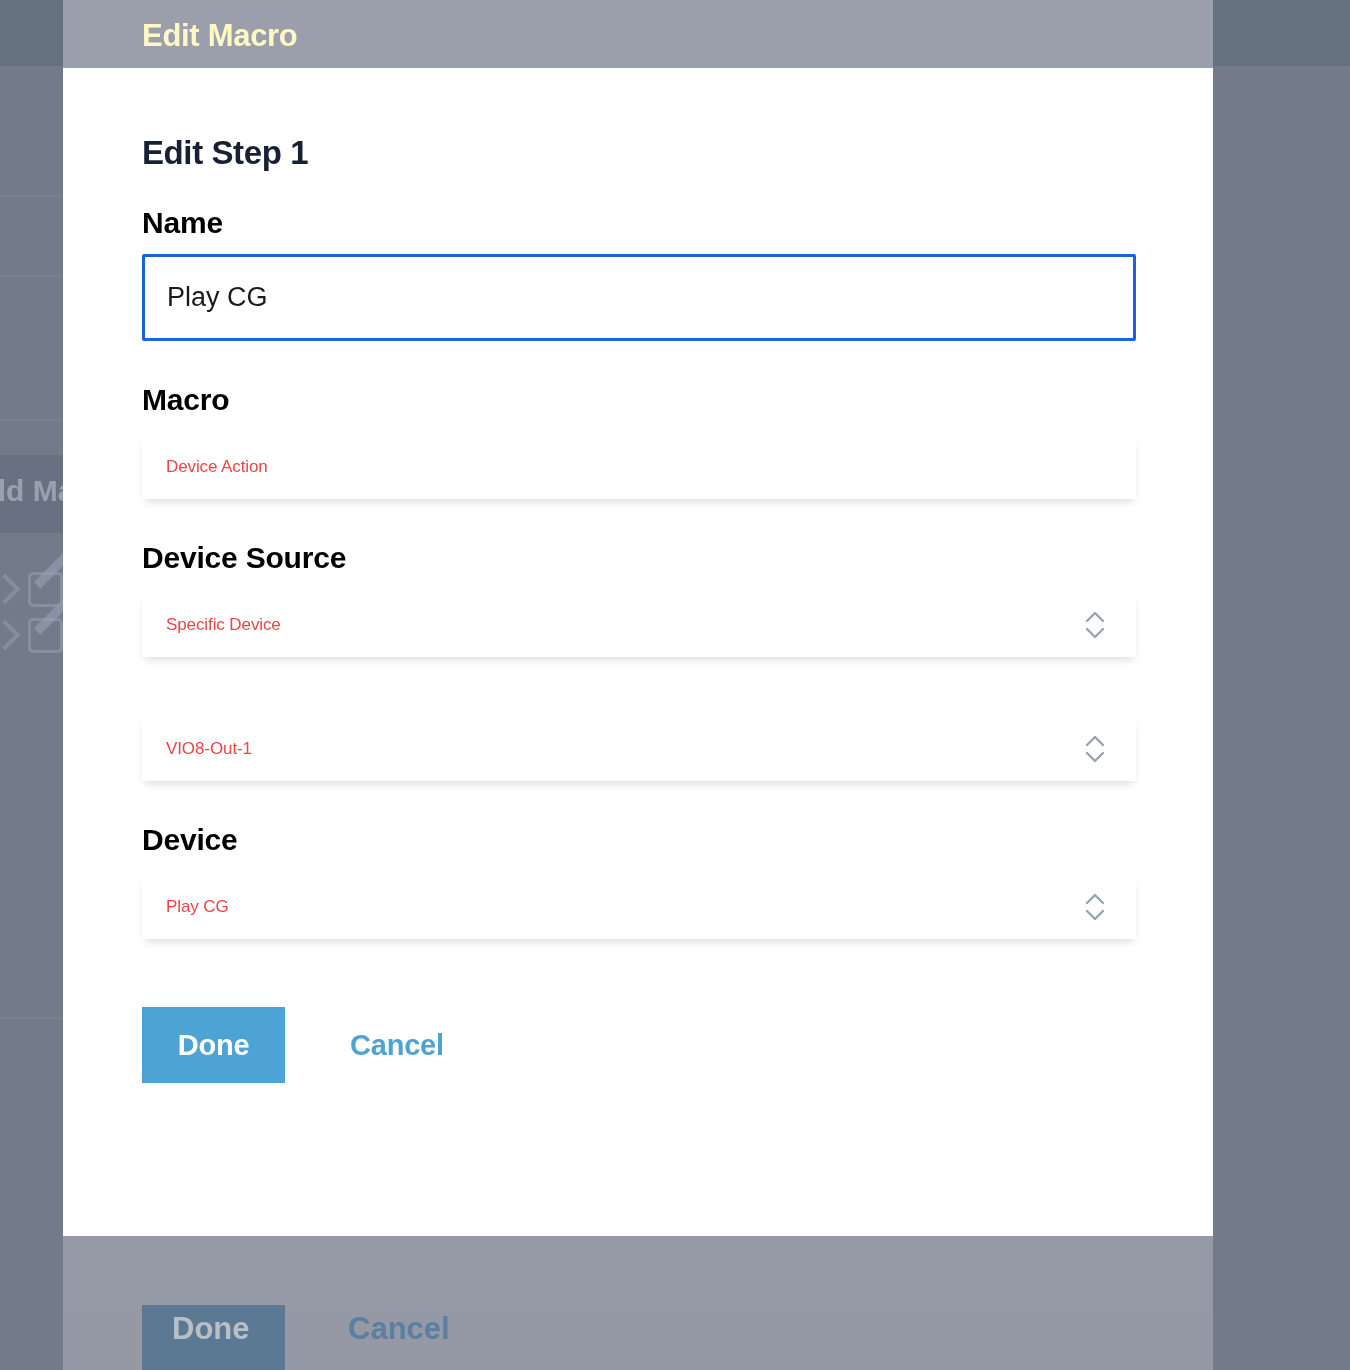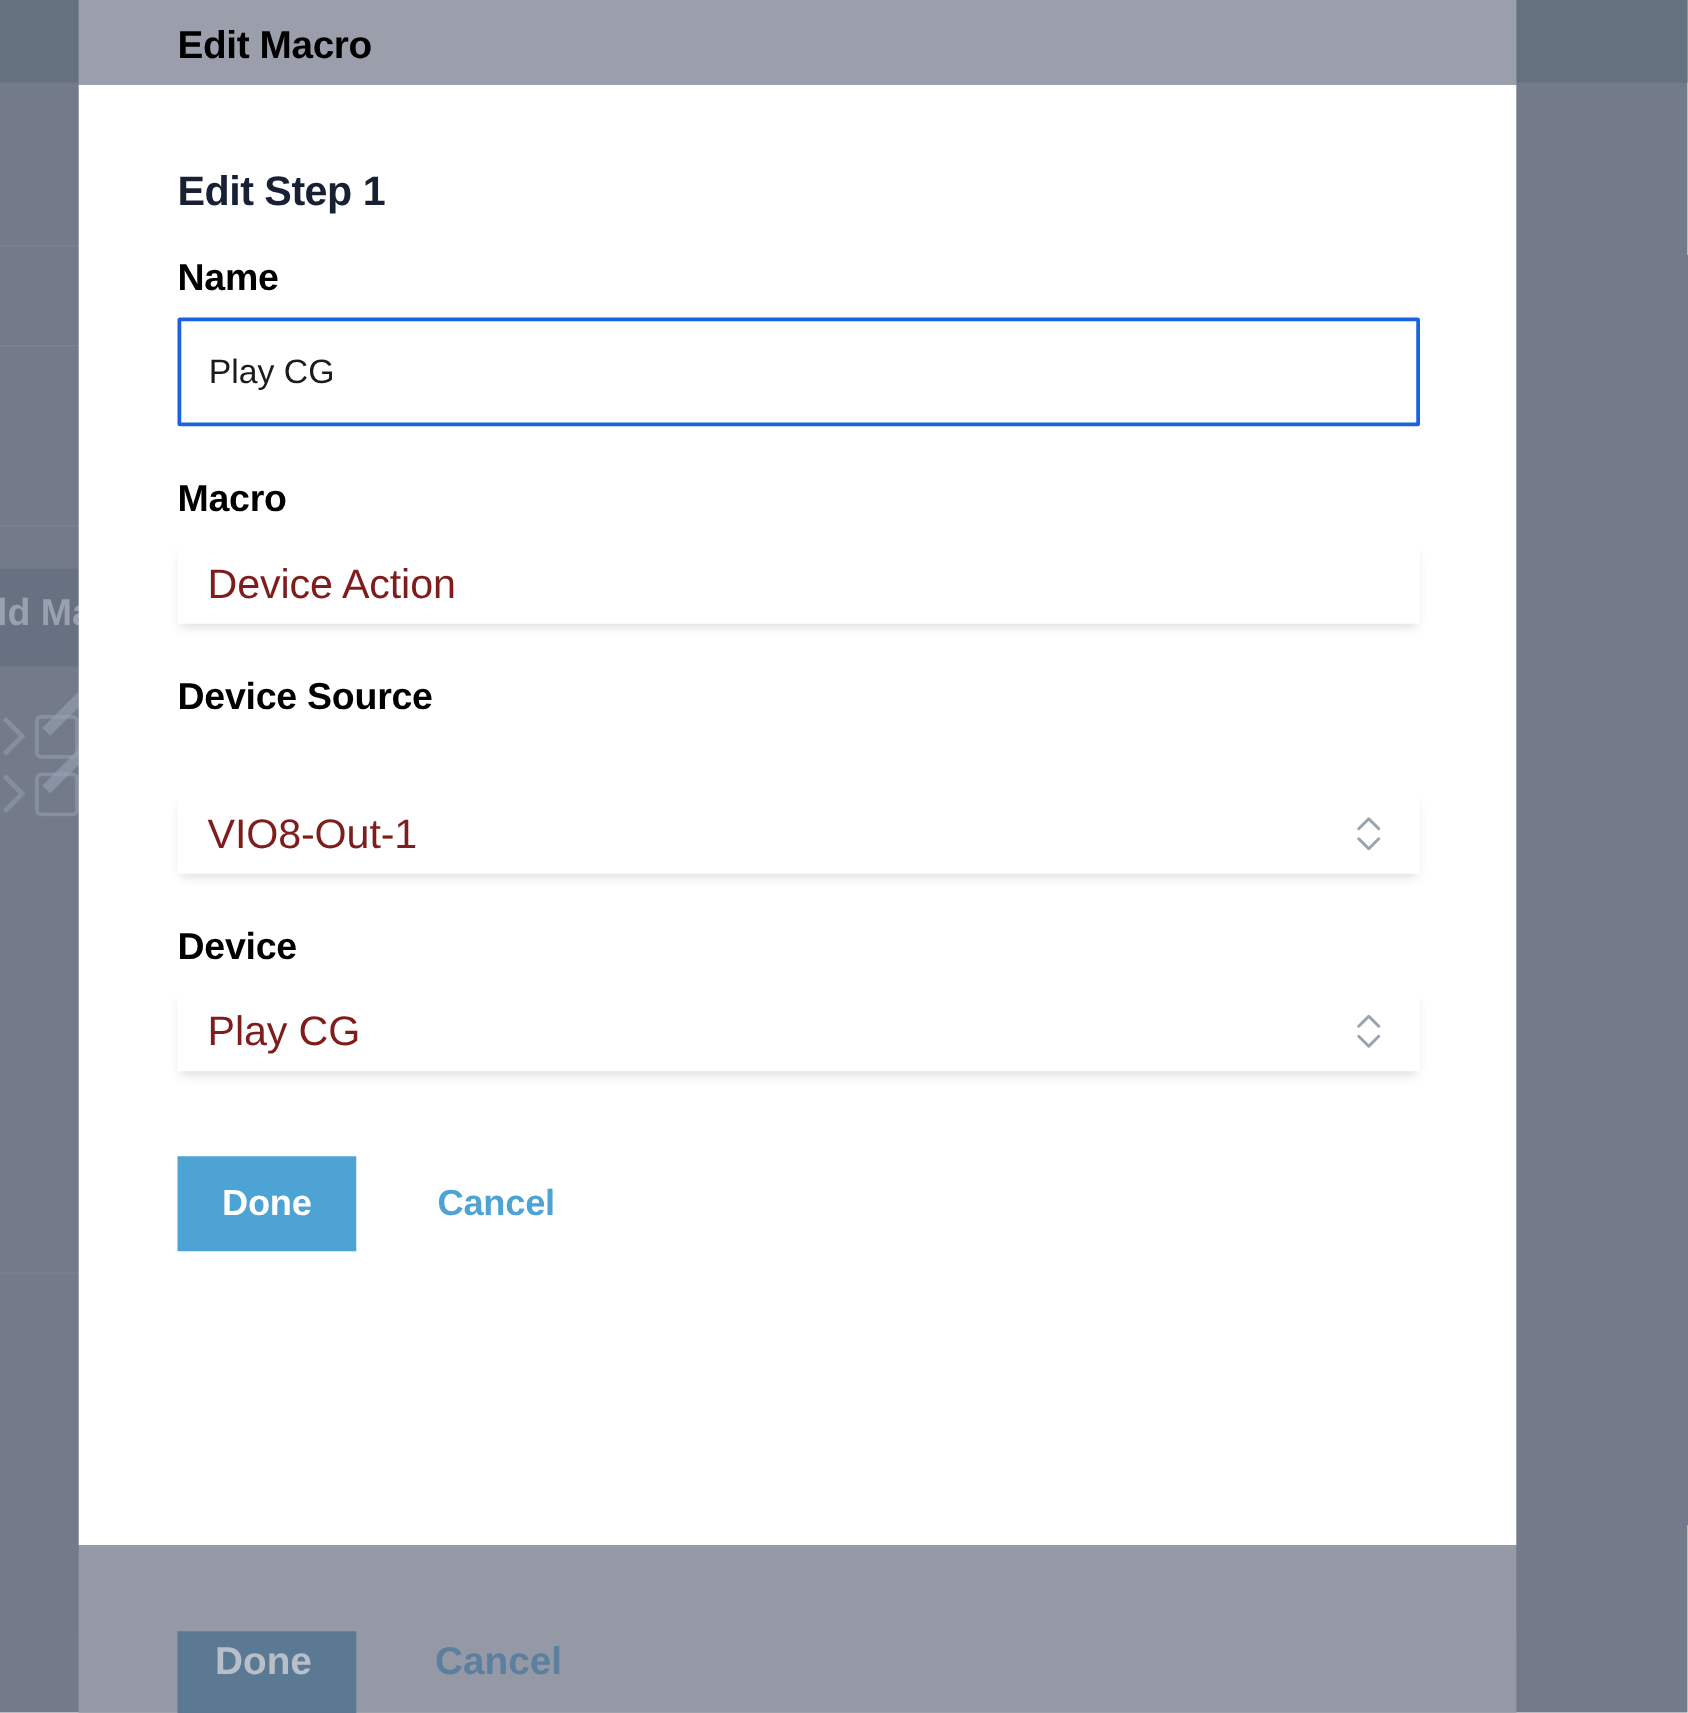--- a/index.html
+++ b/index.html
@@ -41,21 +41,21 @@
     width: 1150px;
     height: 68px;
     background: #9a9fab;
   }
   .backdrop-title {
     position: absolute;
     left: 142px;
     top: 18px;
     font-size: 31px;
     font-weight: bold;
-    color: #000000;
+    color: #fef9c3;
     letter-spacing: -0.3px;
   }
 
   
   .bd-divider {
     position: absolute;
     left: 0;
     width: 63px;
     height: 1px;
     background: rgba(255,255,255,0.07);
@@ -198,22 +198,22 @@
     width: 994px;
     height: 64px;
     margin-top: 18px;
     background: #ffffff;
     box-shadow: 0 5px 9px -3px rgba(0,0,0,0.16);
     display: flex;
     align-items: center;
   }
   .select-value {
     padding-left: 24px;
-    font-size: 33px;
-    color: #7f1d1d;
+    font-size: 17px;
+    color: #ef4444;
     letter-spacing: -0.1px;
     text-align: center;
   }
   .select-chevrons {
     position: absolute;
     right: 30px;
     top: 50%;
     transform: translateY(-50%);
     width: 22px;
     height: 34px;
@@ -299,20 +299,29 @@
       <div class="field-label">Macro</div>
       <div class="select-box">
         <span class="select-value">Device Action</span>
       </div>
     </div>
 
     <div class="sp-2"></div>
 
     <div class="field-group">
       <div class="field-label">Device Source</div>
+      <div class="select-box">
+        <span class="select-value">Specific Device</span>
+        <span class="select-chevrons">
+          <svg width="22" height="34" viewBox="0 0 22 34" fill="none" xmlns="http://www.w3.org/2000/svg">
+            <path d="M3 13 L11 5 L19 13" stroke="#9aa3b0" stroke-width="2.4" stroke-linecap="round" stroke-linejoin="round"></path>
+            <path d="M3 21 L11 29 L19 21" stroke="#9aa3b0" stroke-width="2.4" stroke-linecap="round" stroke-linejoin="round"></path>
+          </svg>
+        </span>
+      </div>
     </div>
 
     <div class="sp-2"></div>
 
     <div class="field-group">
       <div class="select-box">
         <span class="select-value">VIO8-Out-1</span>
         <span class="select-chevrons">
           <svg width="22" height="34" viewBox="0 0 22 34" fill="none" xmlns="http://www.w3.org/2000/svg">
             <path d="M3 13 L11 5 L19 13" stroke="#9aa3b0" stroke-width="2.4" stroke-linecap="round" stroke-linejoin="round"></path>

